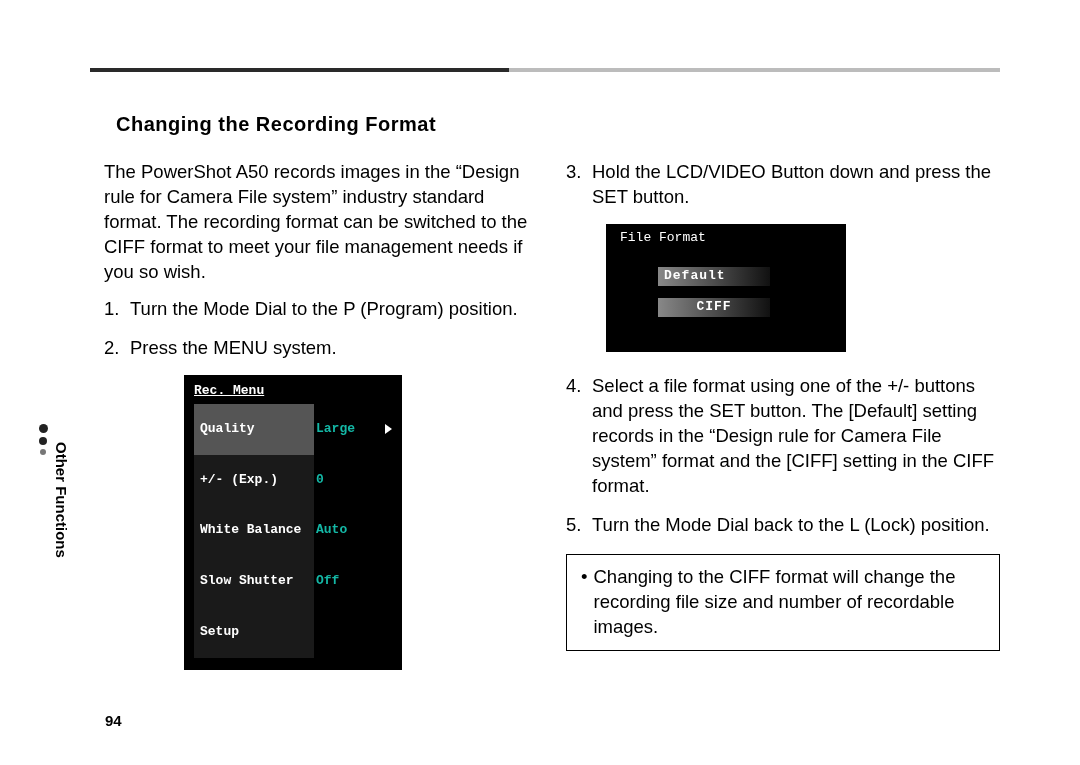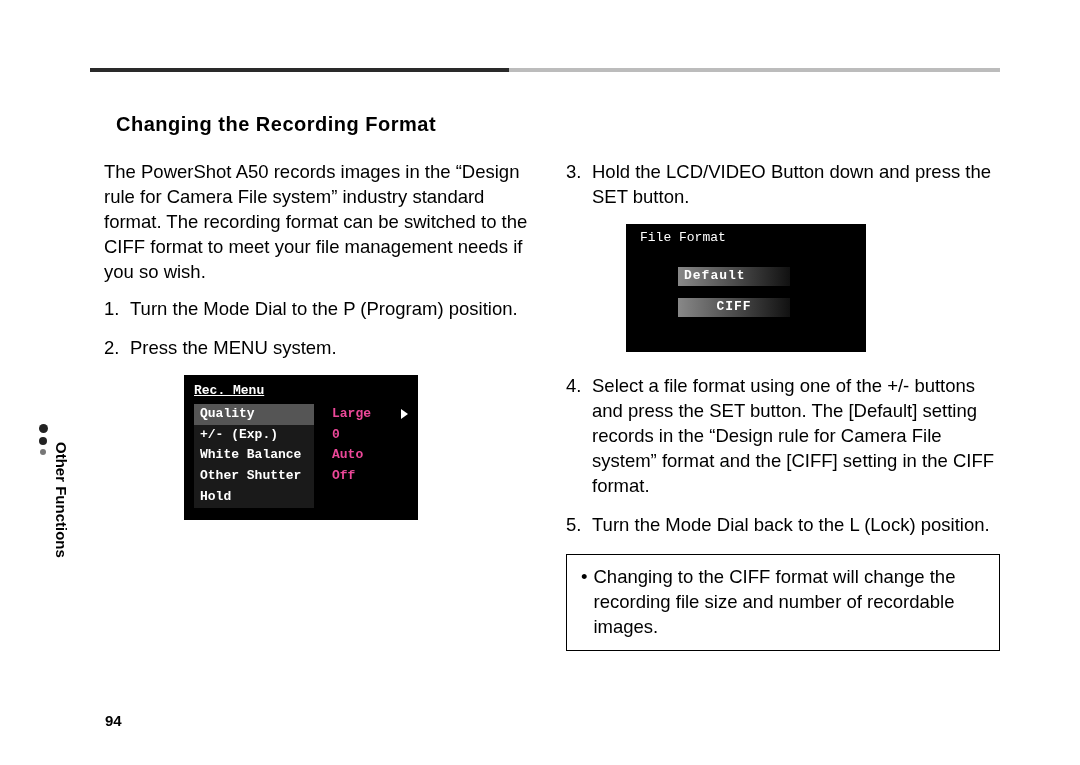--- a/index.html
+++ b/index.html
@@ -82,26 +82,26 @@
   .screenshot .title {
     color: #fff;
     text-decoration: underline;
     margin-bottom: 4px;
     display: block;
   }
   .screenshot .row { display: flex; gap: 0; align-items: center; }
   .screenshot .label {
     background: #1a1a1a;
     color: #fff;
-    padding: 2px 6px;
+    padding: 17px 6px;
     width: 108px;
     display: inline-block;
-    margin-right: 18px;
-  }
-  .screenshot .val { color: #ec4899; }
+    margin-right: 2px;
+  }
+  .screenshot .val { color: #14b8a6; }
   .screenshot .highlight { background: #555; }
   .screenshot .tri {
     width: 0; height: 0;
     border-top: 5px solid transparent;
     border-bottom: 5px solid transparent;
     border-left: 7px solid #fff;
     display: inline-block;
     margin-left: 30px;
   }
 
@@ -118,21 +118,21 @@
     margin-left: 38px;
     margin-top: 20px;
     width: 100px;
     padding: 1px 6px;
     background: linear-gradient(to right, #888 0%, #111 100%);
     color: #fff;
     font-weight: bold;
     letter-spacing: 1px;
   }
   .sc2 .opt2 { margin-top: 12px; text-align: center; }
-  .sc2-wrap { margin-left: 60px; margin-bottom: 22px; }
+  .sc2-wrap { margin-left: 40px; margin-bottom: 22px; }
 
   .note-box {
     border: 1px solid #000;
     padding: 10px 14px;
     margin-top: 16px;
   }
   .note-box .bullet-row { display: flex; gap: 6px; }
   .note-box .dot { flex: 0 0 auto; }
   .side-dots {
     position: absolute;
@@ -216,24 +216,24 @@
               <span class="label highlight">Quality</span>
               <span class="val">Large</span>
               <span class="tri"></span>
             </div><div class="row">
               <span class="label">+/- (Exp.)</span>
               <span class="val">0</span>
             </div><div class="row">
               <span class="label">White Balance</span>
               <span class="val">Auto</span>
             </div><div class="row">
-              <span class="label">Other Shutter</span>
+              <span class="label">Slow Shutter</span>
               <span class="val">Off</span>
             </div><div class="row">
-              <span class="label">Hold</span>
+              <span class="label">Setup</span>
               <span class="val"></span>
             </div></div>
       </div>
     </div>
 
     <div class="col">
       <ol class="steps">
         <li>
           <span class="num">3.</span>
           <span>Hold the LCD/VIDEO Button down and press the SET button.</span>

